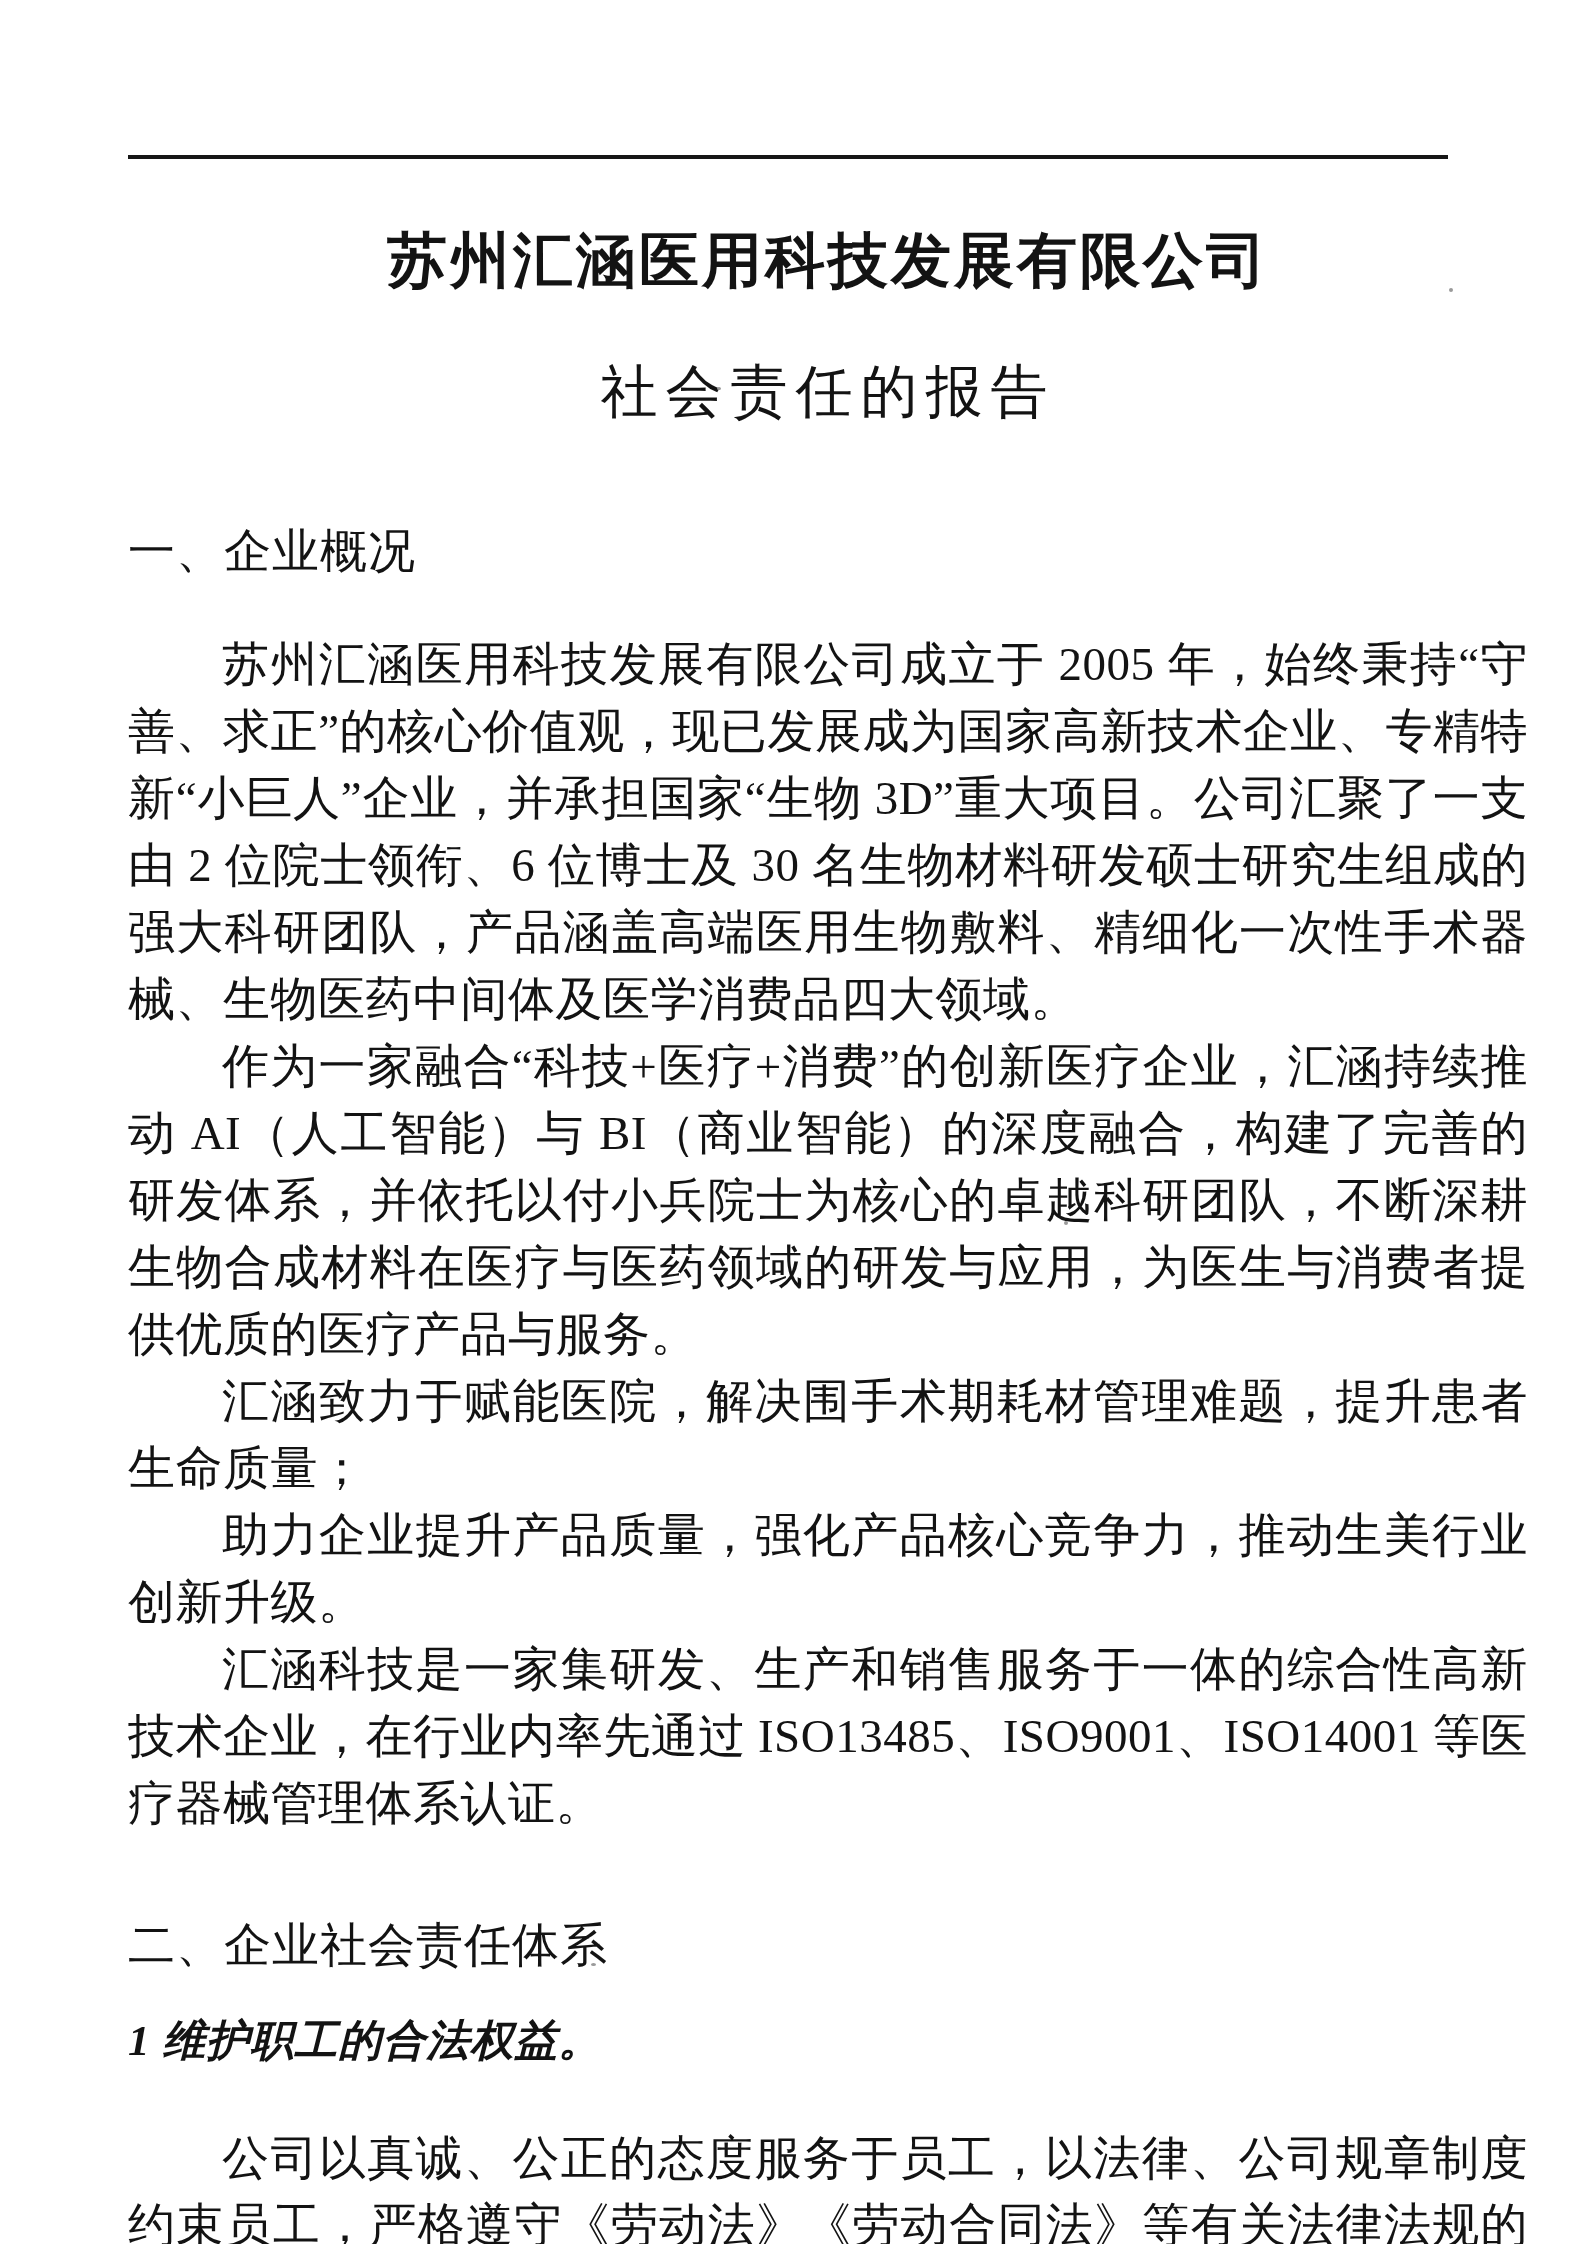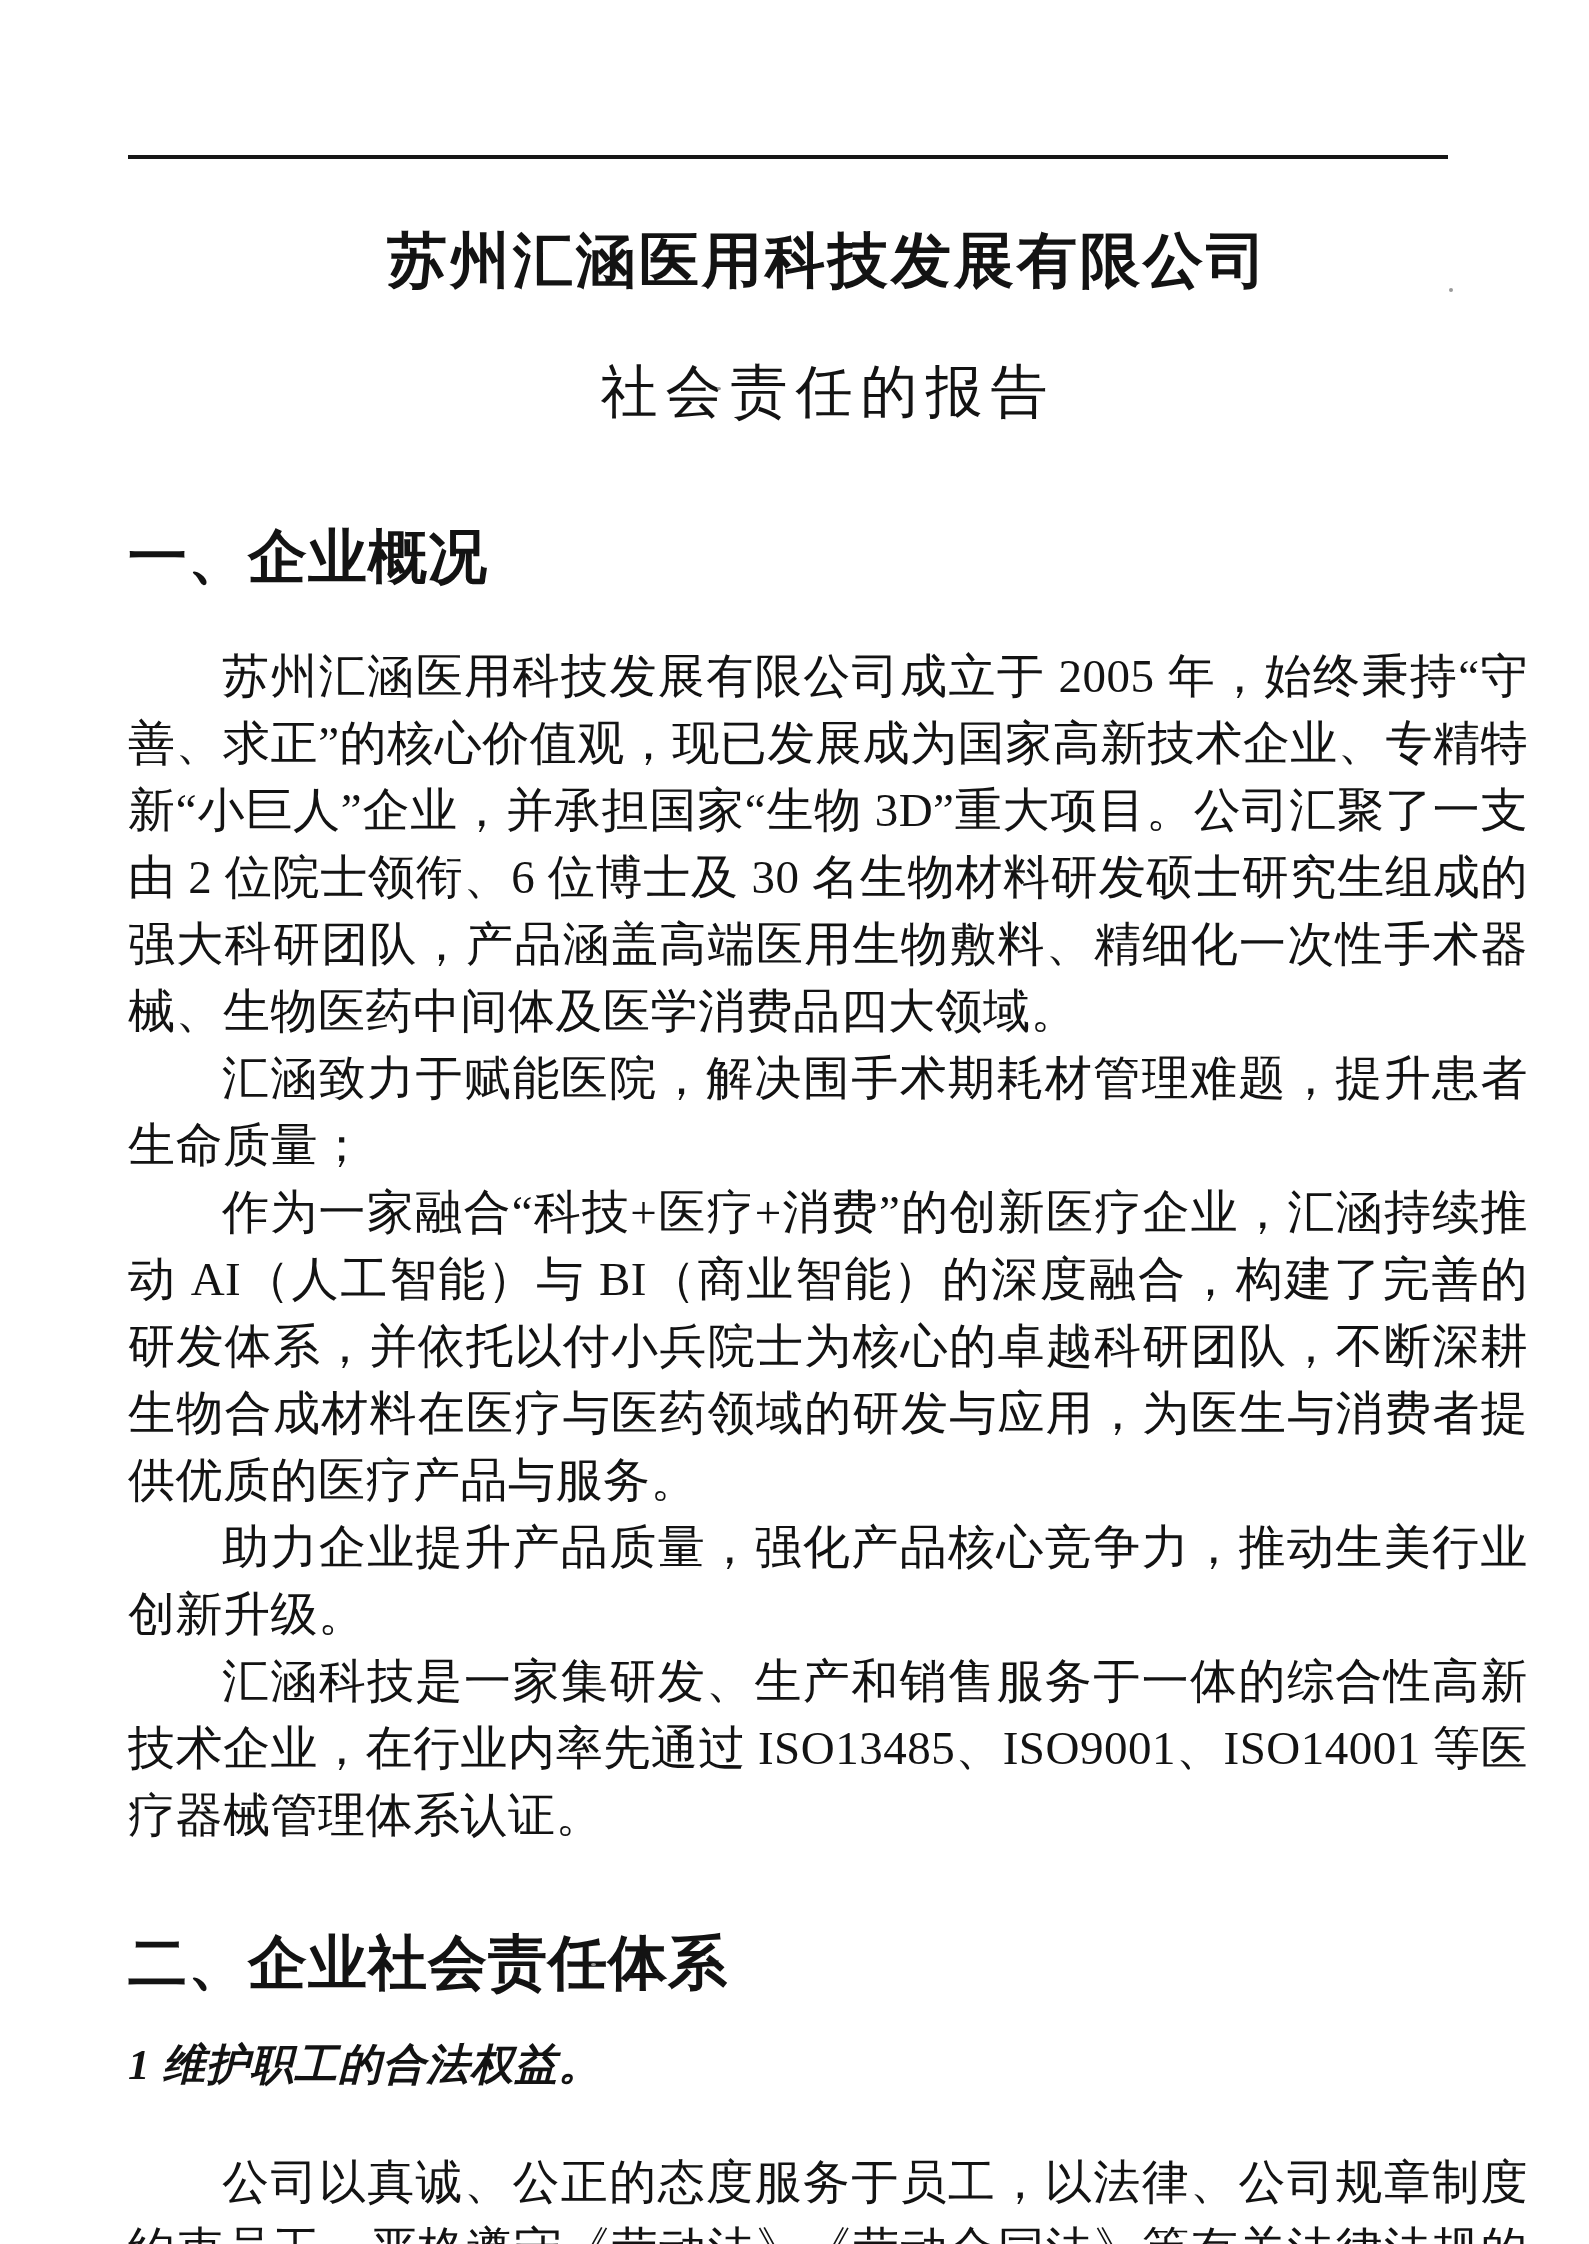--- a/index.html
+++ b/index.html
@@ -37,22 +37,22 @@
   .doc-subtitle {
     margin: 72px 0 0 0;
     text-align: center;
     font-size: 57px;
     font-weight: normal;
     line-height: 1;
     letter-spacing: 8px;
   }
   .section-heading {
     margin: 108px 0 0 0;
-    font-size: 59px;
-    font-weight: bold;
+    font-size: 47px;
+    font-weight: normal;
     line-height: 1;
     letter-spacing: 1px;
   }
   .section-heading.second {
     margin-top: 85px;
   }
   .sub-heading {
     margin: 50px 0 0 0;
     font-size: 43px;
     font-weight: bold;
@@ -100,23 +100,23 @@
     <div class="top-rule"></div>
 
     <h1 class="doc-title">苏州汇涵医用科技发展有限公司</h1>
 
     <h2 class="doc-subtitle">社会责任的报告</h2>
 
     <h3 class="section-heading">一、企业概况</h3>
 
     <p class="body-para first">苏州汇涵医用科技发展有限公司成立于 2005 年，始终秉持“守善、求正”的核心价值观，现已发展成为国家高新技术企业、专精特新“小巨人”企业，并承担国家“生物 3D”重大项目。公司汇聚了一支由 2 位院士领衔、6 位博士及 30 名生物材料研发硕士研究生组成的强大科研团队，产品涵盖高端医用生物敷料、精细化一次性手术器械、生物医药中间体及医学消费品四大领域。</p>
 
+    <p class="body-para">作为一家融合“科技+医疗+消费”的创新医疗企业，汇涵持续推动 AI（人工智能）与 BI（商业智能）的深度融合，构建了完善的研发体系，并依托以付小兵院士为核心的卓越科研团队，不断深耕生物合成材料在医疗与医药领域的研发与应用，为医生与消费者提供优质的医疗产品与服务。</p>
+
     <p class="body-para">汇涵致力于赋能医院，解决围手术期耗材管理难题，提升患者生命质量；</p>
-
-    <p class="body-para">作为一家融合“科技+医疗+消费”的创新医疗企业，汇涵持续推动 AI（人工智能）与 BI（商业智能）的深度融合，构建了完善的研发体系，并依托以付小兵院士为核心的卓越科研团队，不断深耕生物合成材料在医疗与医药领域的研发与应用，为医生与消费者提供优质的医疗产品与服务。</p>
 
 
     <p class="body-para">助力企业提升产品质量，强化产品核心竞争力，推动生美行业创新升级。</p>
 
     <p class="body-para">汇涵科技是一家集研发、生产和销售服务于一体的综合性高新技术企业，在行业内率先通过 ISO13485、ISO9001、ISO14001 等医疗器械管理体系认证。</p>
 
     <h3 class="section-heading second">二、企业社会责任体系</h3>
 
     <h4 class="sub-heading">1 维护职工的合法权益。</h4>
 

